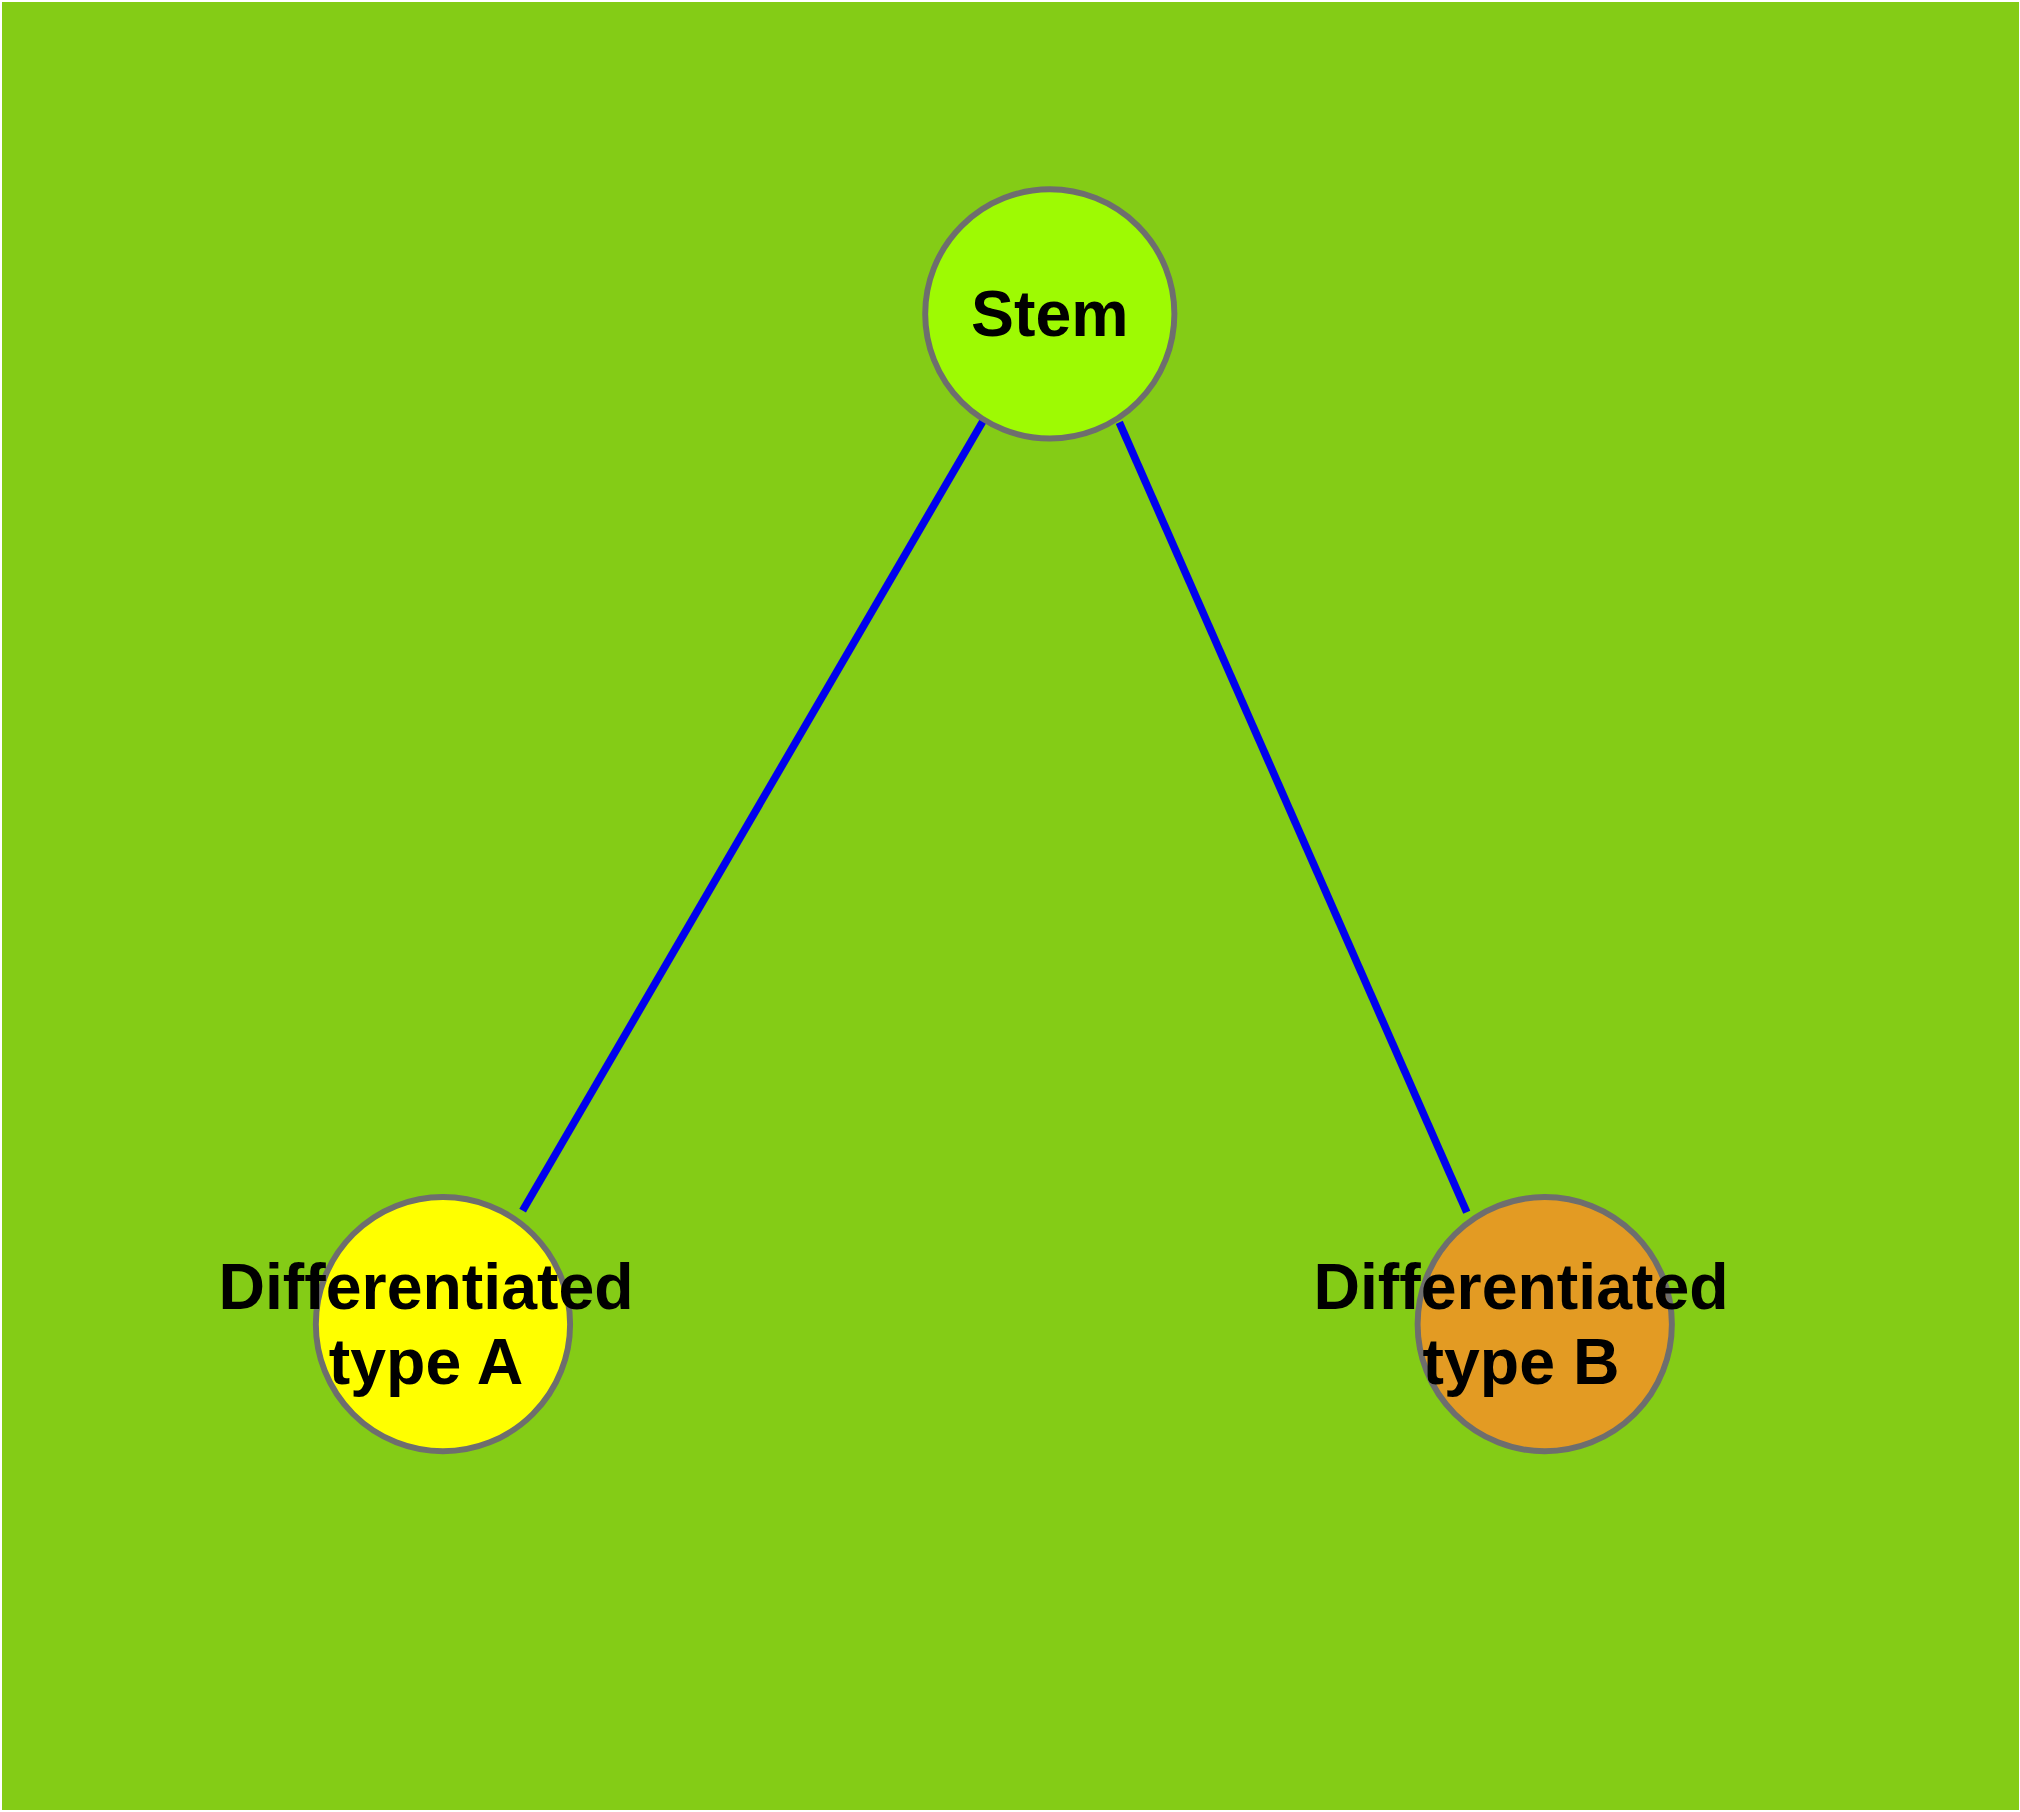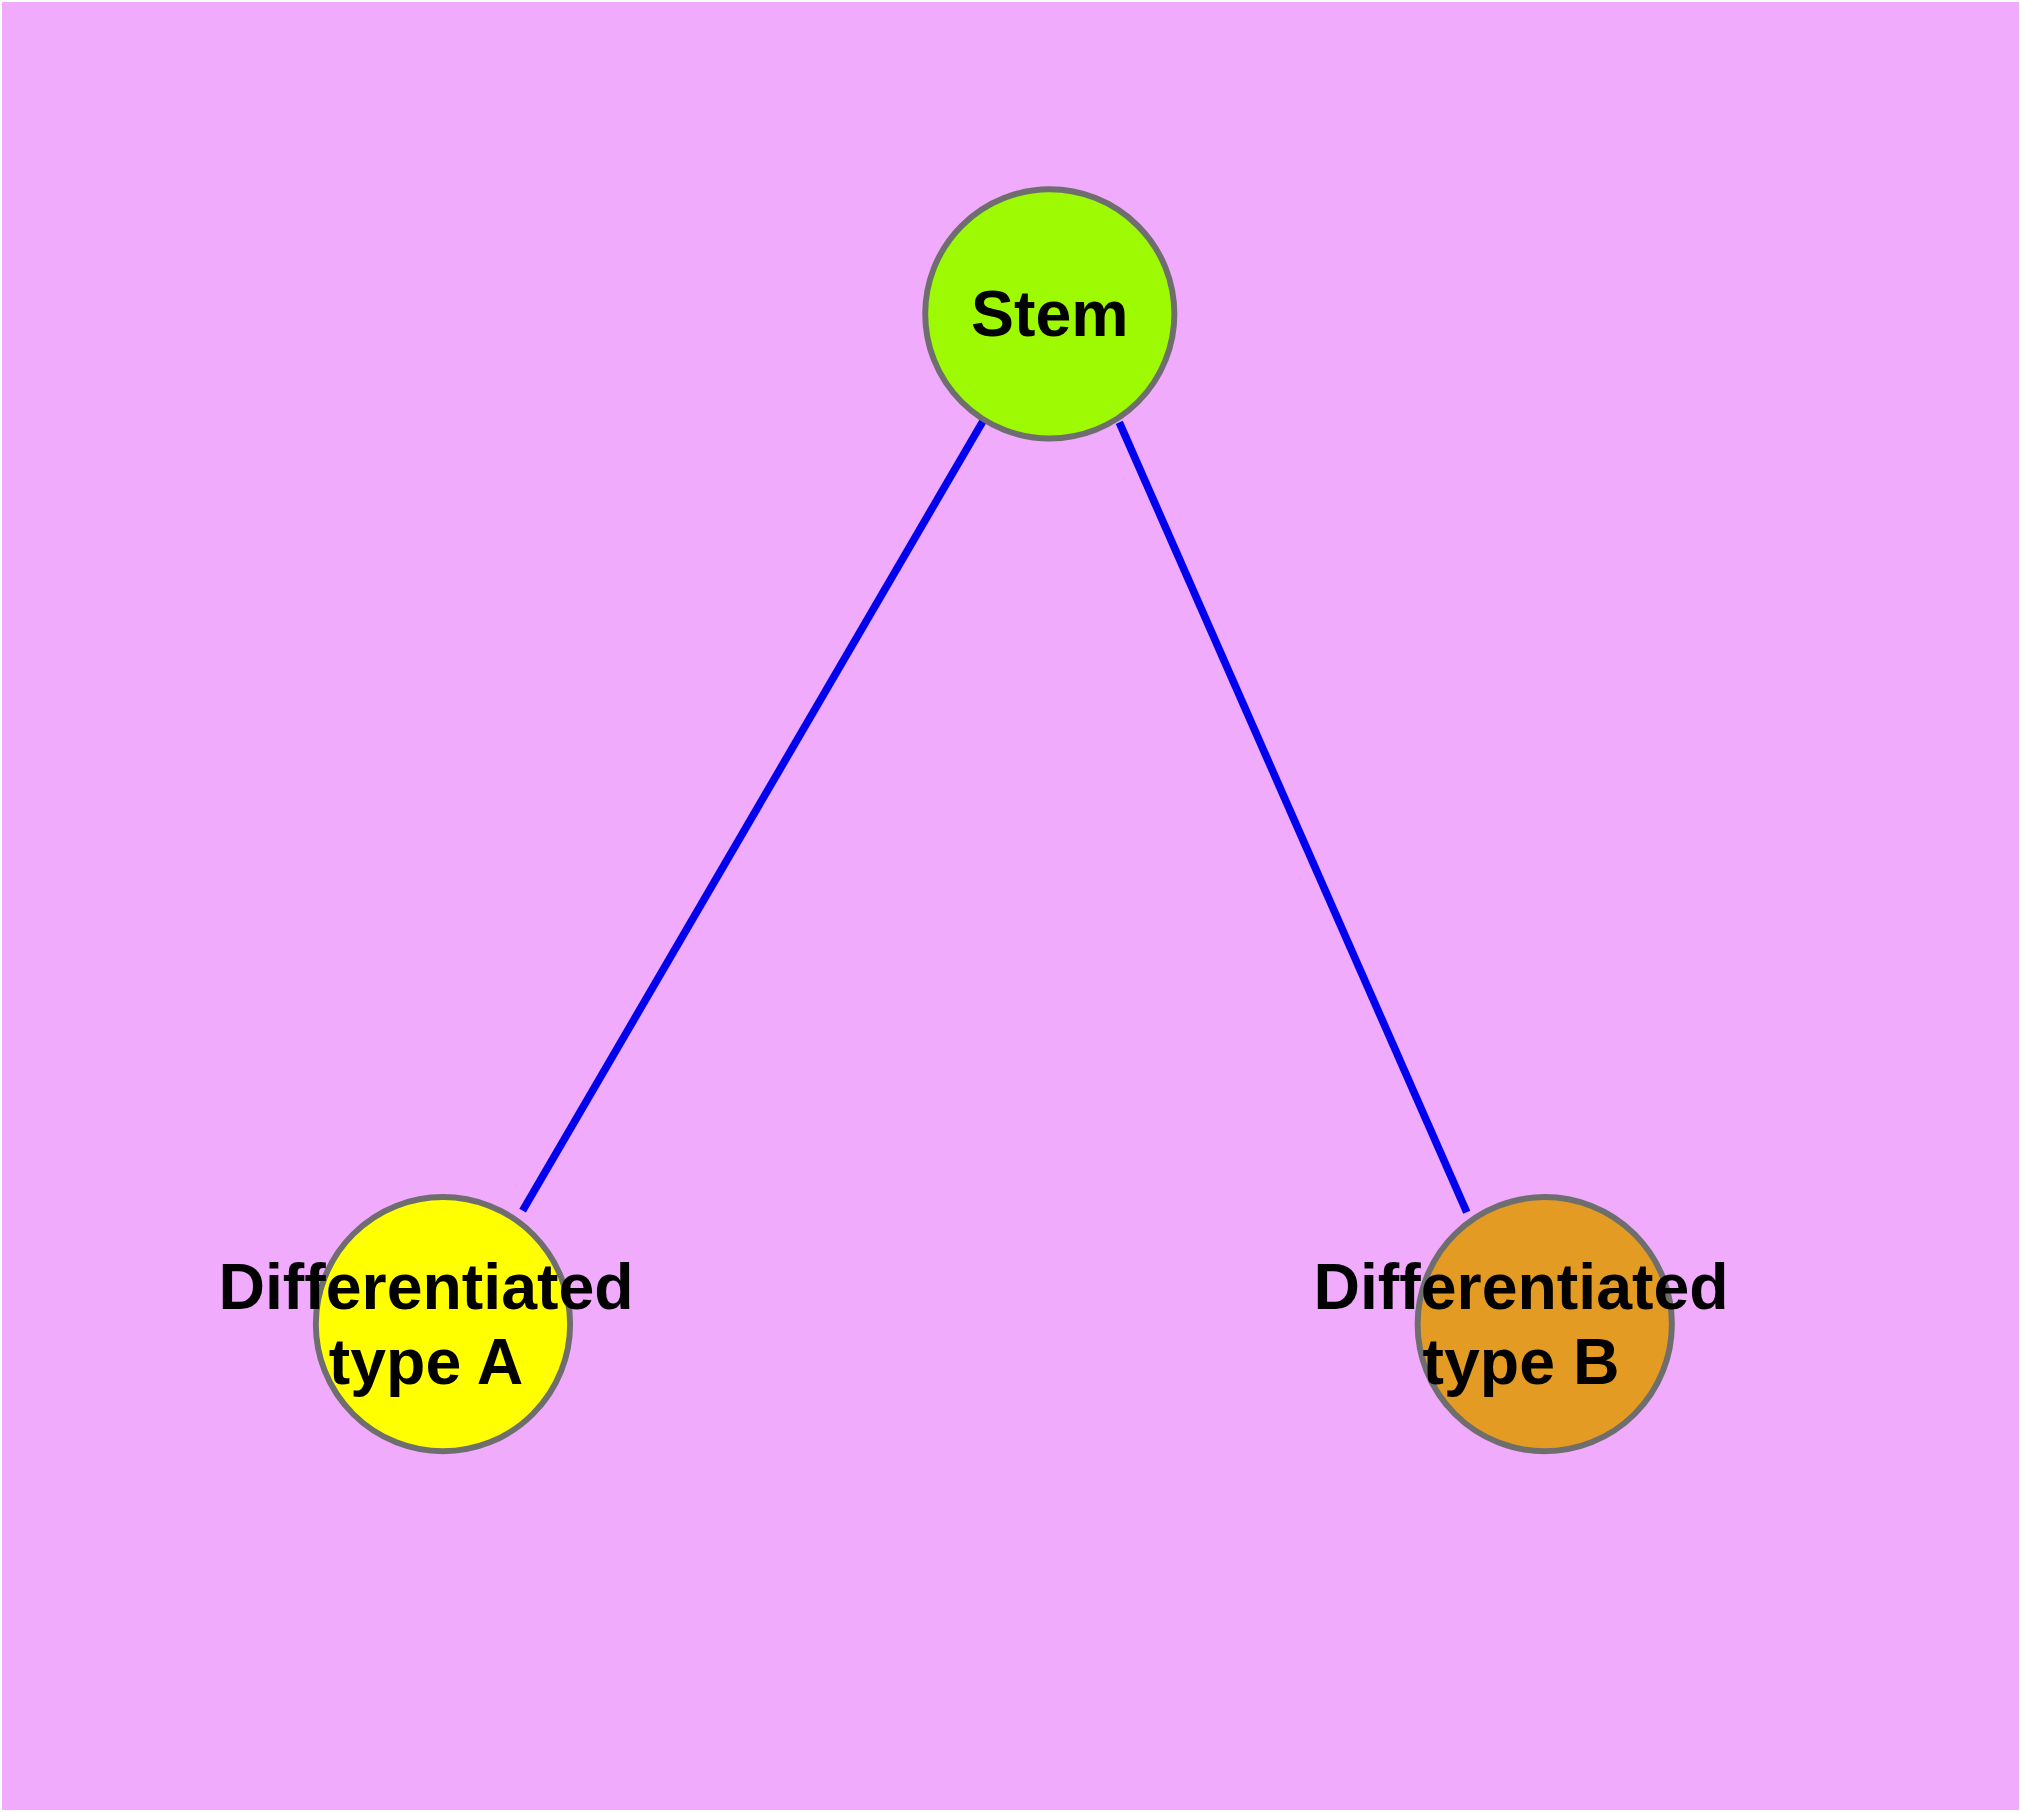--- a/index.html
+++ b/index.html
@@ -10,21 +10,21 @@
   body {
     width: 2021px;
     height: 1812px;
     font-family: "Liberation Sans", sans-serif;
     overflow: hidden;
   }
   #graph-canvas {
     position: relative;
     width: 2021px;
     height: 1812px;
-    background: #f0abfc;
+    background: #84cc16;
     box-sizing: border-box;
     border: 2.5px solid #ffffff;
     text-align: right;
   }
   #graph-svg {
     position: absolute;
     left: 0;
     top: 0;
     width: 2021px;
     height: 1812px;

